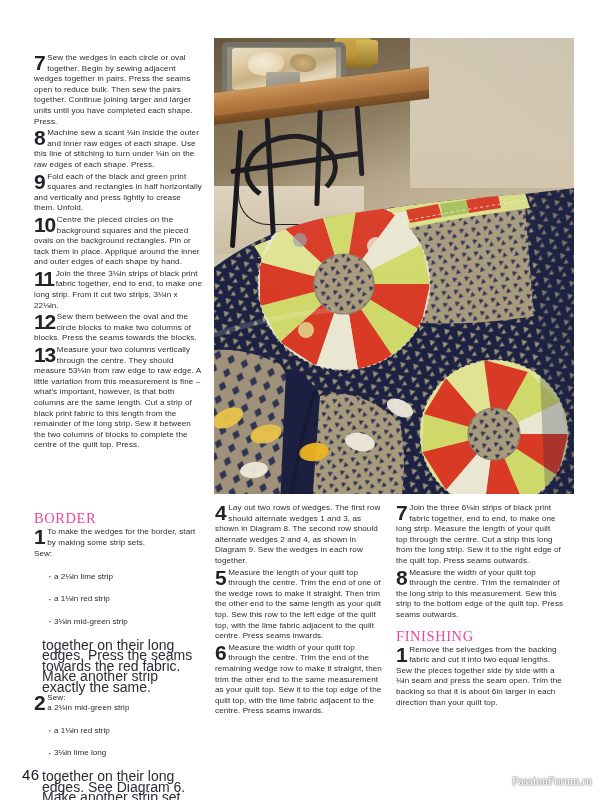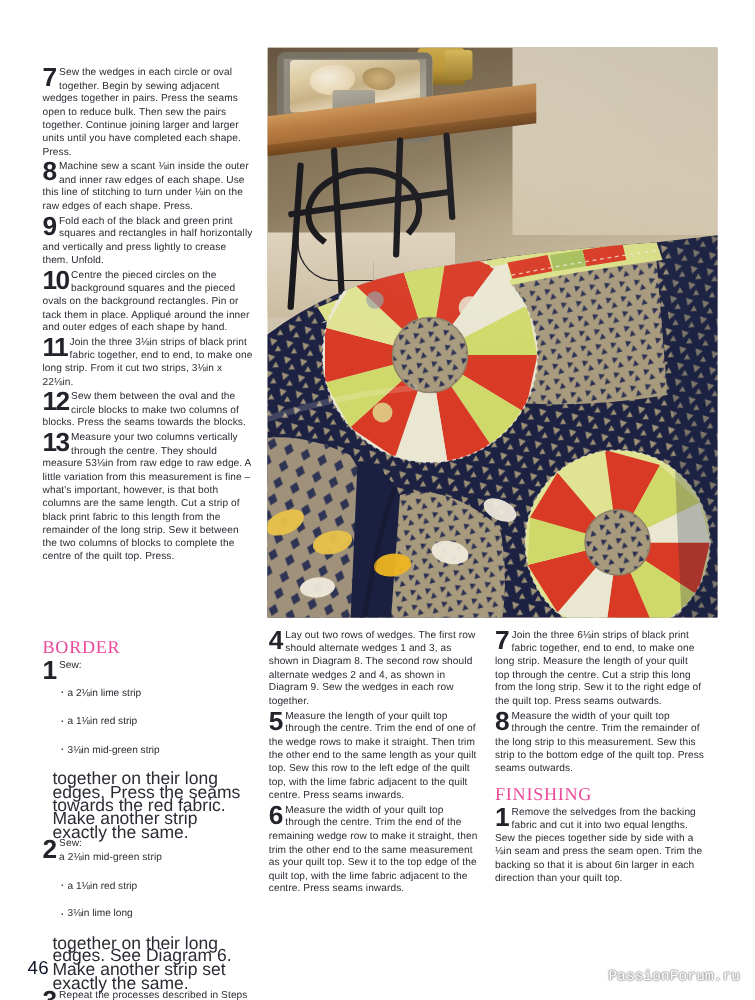--- a/index.html
+++ b/index.html
@@ -143,21 +143,21 @@
     font-size: 15px;
     color: #0f172a;
     letter-spacing: 0.02em;
     font-family: "Liberation Sans", sans-serif;
   }
   .watermark {
     position: absolute;
     right: 12px;
     top: 775px;
     font-size: 11.5px;
-    font-family: Liberation Mono, monospace;
+    font-family: Liberation Serif, serif;
     color: #ffffff;
     text-shadow:
        0 0 1px rgba(150,150,155,0.95),
        1px 0 1px rgba(150,150,155,0.65),
       -1px 0 1px rgba(150,150,155,0.65),
        0 1px 1px rgba(150,150,155,0.65),
        0 -1px 1px rgba(150,150,155,0.65);
     letter-spacing: 0.01em;
     opacity: 0.92;
   }
@@ -472,20 +472,21 @@
   </div>
 
   <div class="bottom-cols">
 
     <div class="col col-1">
 
       <h2 class="heading">BORDER</h2>
 
       <p class="para step">
         <span class="stepnum">1</span>
+        <span>To make the wedges for the border, start by making some strip sets.</span>
       </p>
       <p class="sew-label">Sew:</p>
       <ul class="bullets">
         <li>a 2⅛in lime strip</li>
         <li>a 1⅛in red strip</li>
         <li>3⅛in mid-green strip</li>
       </ul>
       <p class="cont">together on their long edges. Press the seams towards the red fabric. Make another strip exactly the same.</p>
 
       <p class="para step">

